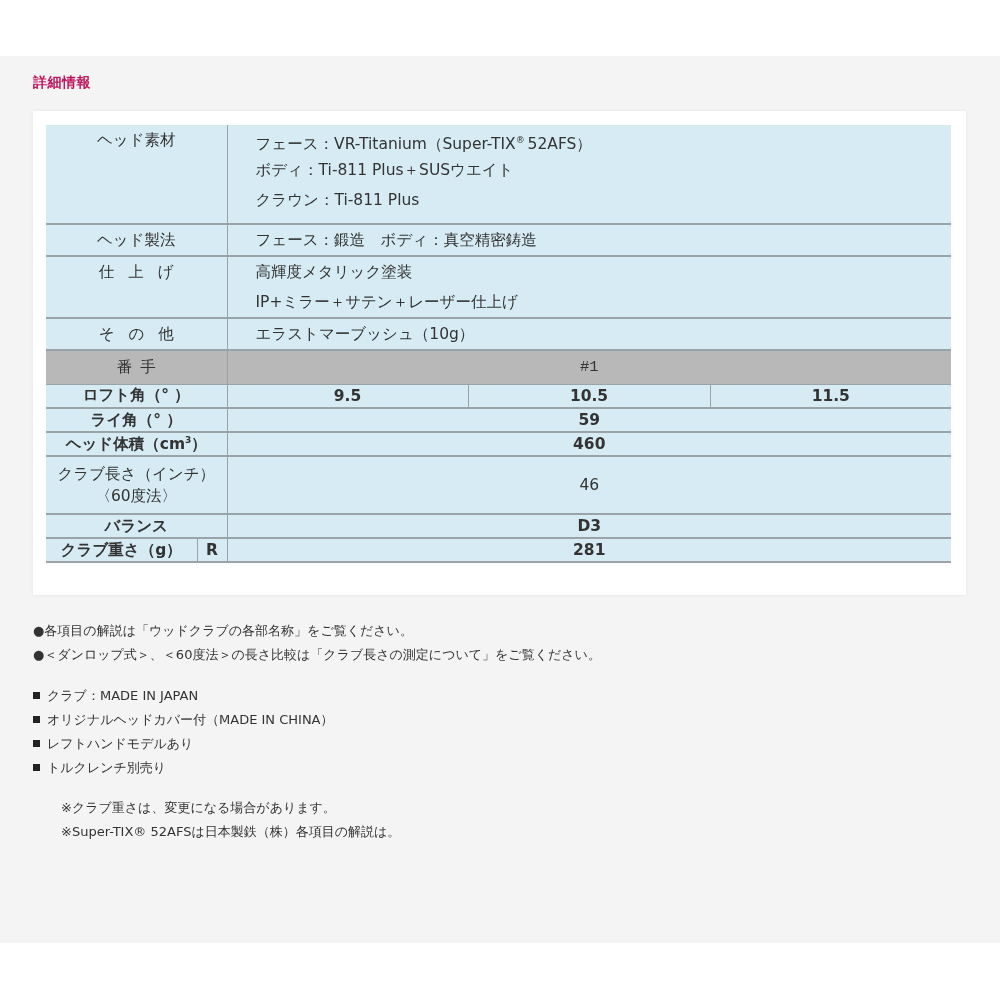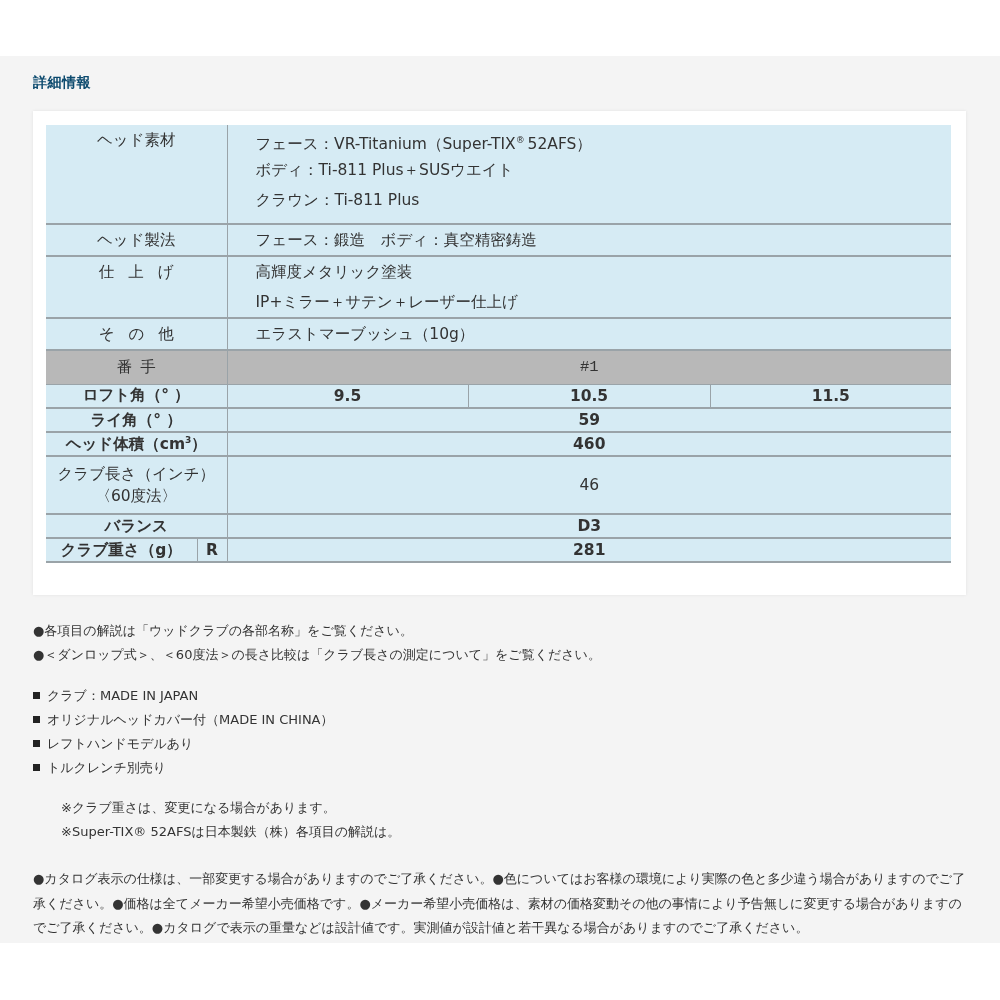--- a/index.html
+++ b/index.html
@@ -5,21 +5,21 @@
   * { box-sizing: border-box; margin: 0; padding: 0; }
   html, body { width: 1000px; height: 1000px; background: #ffffff; overflow: hidden; }
   body { font-family: "DejaVu Sans", "Liberation Sans", sans-serif; color: #333; }
 
   .section {
     position: absolute; left: 0; top: 56px; width: 1000px; height: 887px;
     background: #f4f4f4;
   }
   .section-title {
     position: absolute; left: 33px; top: 18px;
-    font-size: 14px; font-weight: bold; color: #0c4a6e;
+    font-size: 14px; font-weight: bold; color: #be185d;
     letter-spacing: 0.5px;
   }
   .card {
     position: absolute; left: 33px; top: 55px; width: 933px; height: 484px;
     background: #ffffff;
     box-shadow: 0 0 3px rgba(0,0,0,0.08);
   }
 
   table.spec {
     position: absolute; left: 13px; top: 14px; width: 905px;
@@ -178,16 +178,13 @@
     <p><span class="sq"></span><span>オリジナルヘッドカバー付（MADE IN CHINA）</span></p>
     <p><span class="sq"></span><span>レフトハンドモデルあり</span></p>
     <p><span class="sq"></span><span>トルクレンチ別売り</span></p>
   </div>
 
   <div class="notes notes-c">
     <p>※クラブ重さは、変更になる場合があります。</p>
     <p>※Super-TIX® 52AFSは日本製鉄（株）各項目の解説は。</p>
   </div>
 
-  <div class="notes notes-d">
-    <p>●カタログ表示の仕様は、一部変更する場合がありますのでご了承ください。●色についてはお客様の環境により実際の色と多少違う場合がありますのでご了承ください。●価格は全てメーカー希望小売価格です。●メーカー希望小売価格は、素材の価格変動その他の事情により予告無しに変更する場合がありますのでご了承ください。●カタログで表示の重量などは設計値です。実測値が設計値と若干異なる場合がありますのでご了承ください。</p>
-  </div>
 </div>
 
 </body></html>

